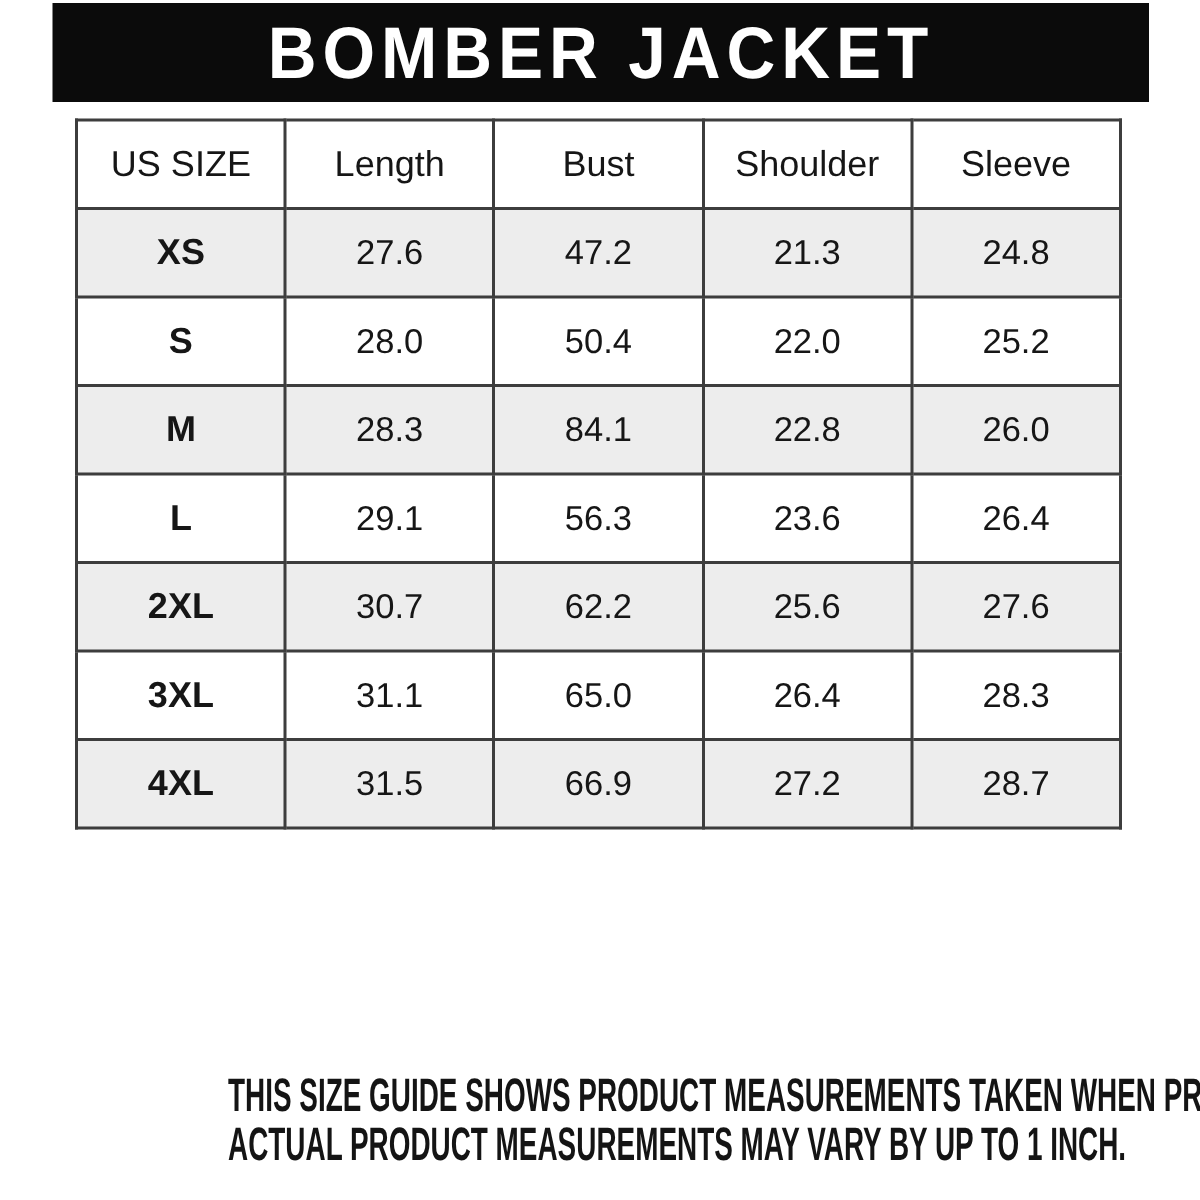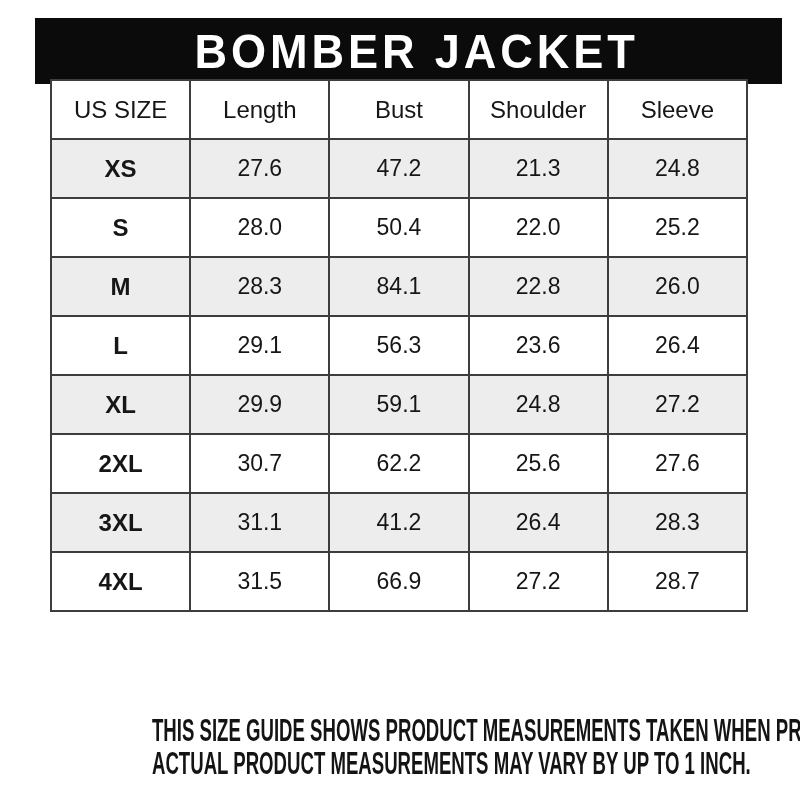--- a/index.html
+++ b/index.html
@@ -11,28 +11,27 @@
   .canvas {
     position: relative;
     width: 800px;
     height: 800px;
     background: #ffffff;
     overflow: hidden;
   }
   .title-bar {
     position: absolute;
     left: 35px;
-    top: 18px;
+    top: 2px;
     width: 731px;
     height: 66px;
     background: #0b0b0b;
     display: flex;
     align-items: center;
     justify-content: center;
-    padding-left: 16px;
   }
   .title-text {
     color: #ffffff;
     font-weight: 700;
     font-size: 46px;
     letter-spacing: 4px;
     white-space: nowrap;
     transform: scale(0.98, 1.06);
     transform-origin: 50% 50%;
   }
@@ -134,37 +133,30 @@
         <td>26.0</td>
       </tr>
       <tr>
         <td class="size-label">L</td>
         <td>29.1</td>
         <td>56.3</td>
         <td>23.6</td>
         <td>26.4</td>
       </tr>
       <tr>
-        <td class="size-label">XL</td>
-        <td>29.9</td>
-        <td>59.1</td>
-        <td>24.8</td>
-        <td>27.2</td>
-      </tr>
-      <tr>
         <td class="size-label">2XL</td>
         <td>30.7</td>
         <td>62.2</td>
         <td>25.6</td>
         <td>27.6</td>
       </tr>
       <tr>
         <td class="size-label">3XL</td>
         <td>31.1</td>
-        <td>41.2</td>
+        <td>65.0</td>
         <td>26.4</td>
         <td>28.3</td>
       </tr>
       <tr>
         <td class="size-label">4XL</td>
         <td>31.5</td>
         <td>66.9</td>
         <td>27.2</td>
         <td>28.7</td>
       </tr>

